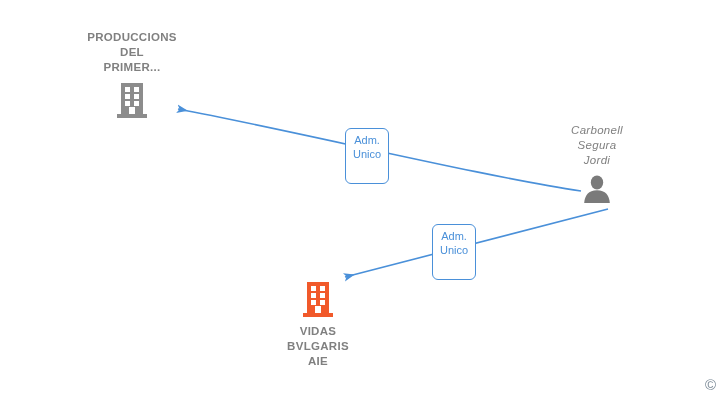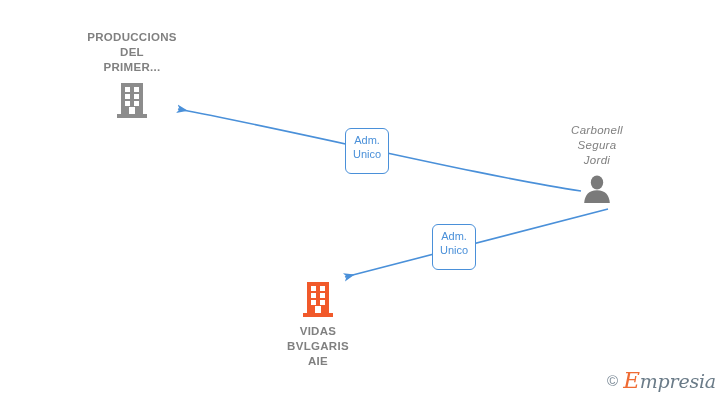--- a/index.html
+++ b/index.html
@@ -56,21 +56,21 @@
   #node-carbonell   { left: 522px; top: 123px; font-style: italic; }
   #node-carbonell .node-label { margin-bottom: 7px; }
 
   
   .rel-chip {
     position: absolute;
     box-sizing: border-box;
     background: #ffffff;
     border: 1.4px solid #4a90d9;
     border-radius: 6px;
-    padding: 4px 7px 12px 7px;
+    padding: 4px 7px 22px 7px;
     color: #4a90d9;
     font-size: 11px;
     line-height: 14px;
     text-align: center;
     white-space: pre-line;
   }
   #chip-top    { left: 345px; top: 128px; }
   #chip-bottom { left: 432px; top: 224px; }
 
   
@@ -168,16 +168,15 @@
   </div>
 
   <div class="rel-chip" id="chip-top">Adm.
 Unico</div>
 
   <div class="rel-chip" id="chip-bottom">Adm.
 Unico</div>
 
   <div id="watermark">
     <span class="copy">©</span>
-    <span class="brand"><span class="cap">E</span><span>mpresia</span></span>
   </div>
 
 </div>
 
 </body></html>

